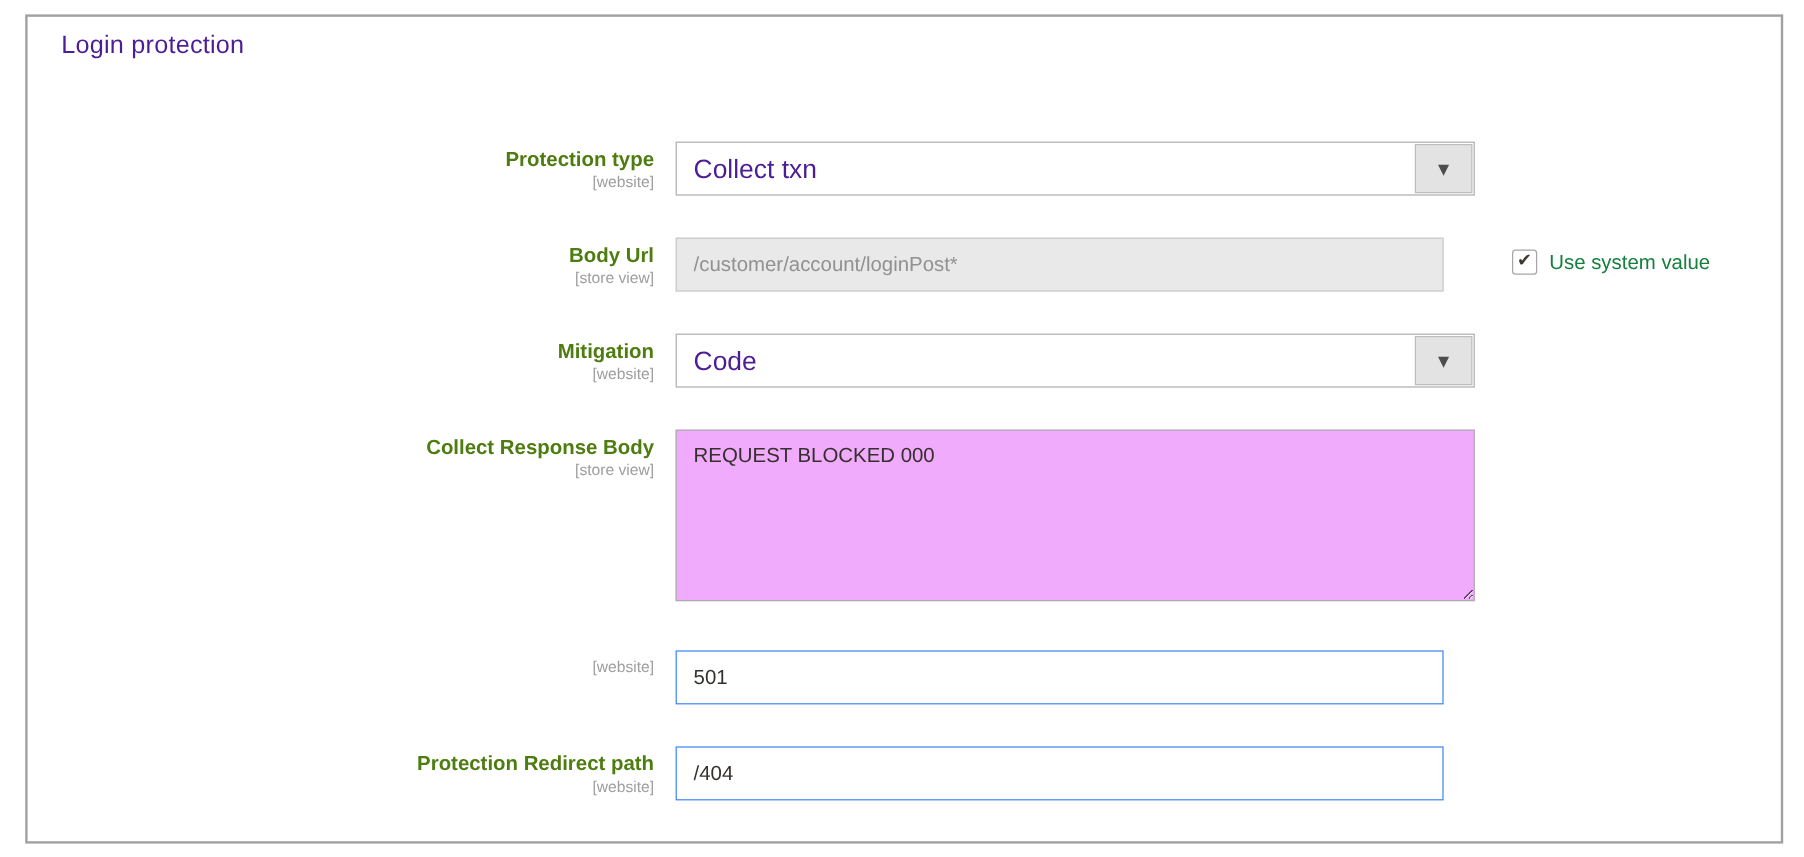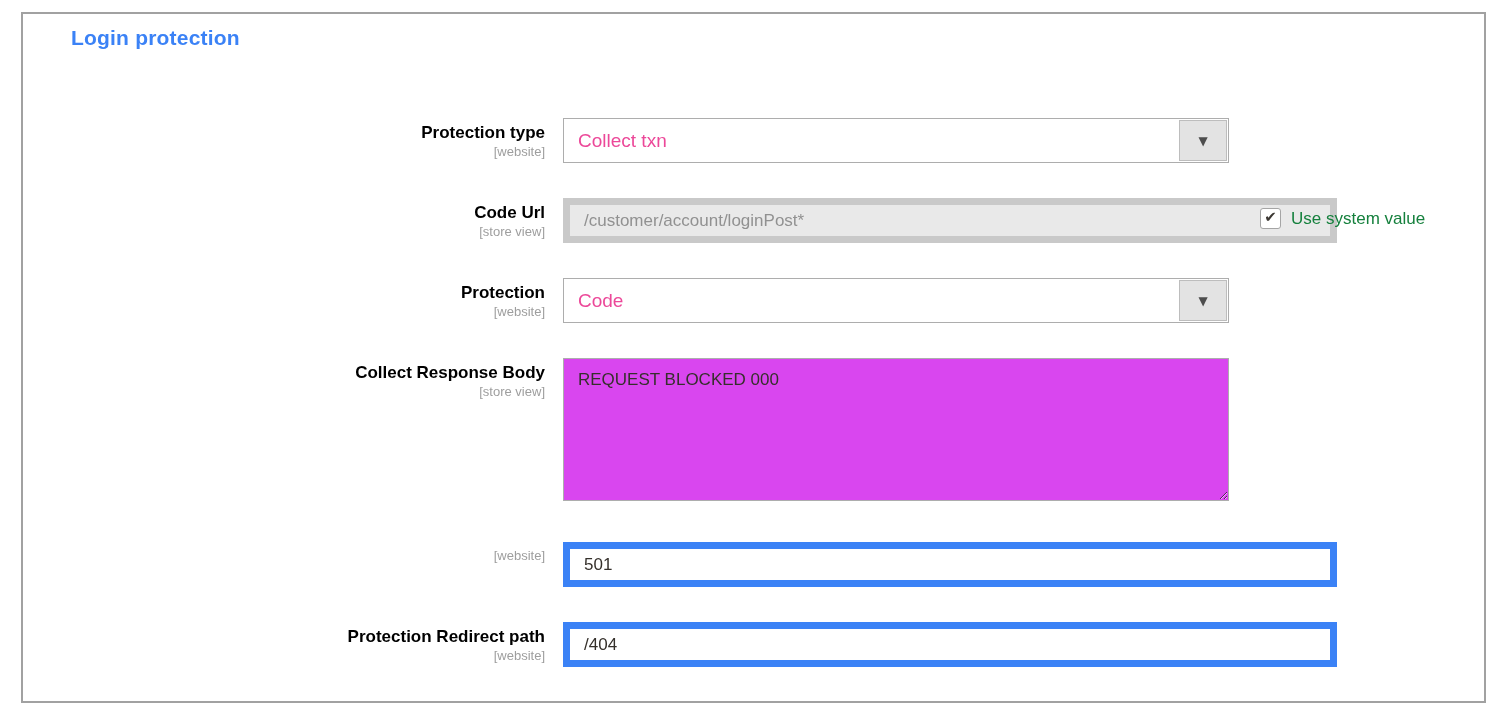--- a/index.html
+++ b/index.html
@@ -14,37 +14,36 @@
     position: absolute;
     left: 21px; top: 12px;
     width: 1465px; height: 691px;
     border: 2px solid #a1a1a1;
     background: #ffffff;
   }
   .panel-title {
     position: absolute;
     left: 51px; top: 26px;
     font-size: 21px;
-    font-weight: 700;
-    color: #3b82f6;
+    font-weight: 400;
+    color: #4c1d95;
     letter-spacing: 0.2px;
-    margin-left: 20px;
   }
   .row { position: absolute; left: 0; width: 1503px; }
   .label-col {
     position: absolute;
     left: 0; top: 5px;
     width: 545px;
     text-align: right;
   }
   .field-label {
     display: block;
     font-size: 17px;
     font-weight: 700;
-    color: #000000;
+    color: #4d7c0f;
     line-height: 20px;
   }
   .field-scope {
     display: block;
     font-size: 13px;
     color: #9e9e9e;
     line-height: 17px;
     padding-left: 10px;
   }
   .control-col { position: absolute; left: 563px; top: 0; width: 666px; }
@@ -53,61 +52,61 @@
     position: relative;
     width: 666px; height: 45px;
     background: #ffffff;
     border: 1px solid #adadad;
     cursor: pointer;
   }
   .select-value {
     display: block;
     line-height: 43px;
     padding-left: 14px;
-    font-size: 19px;
-    color: #ec4899;
+    font-size: 22px;
+    color: #4c1d95;
     white-space: nowrap;
   }
   .select-arrow {
     position: absolute;
     top: 1px; right: 1px; bottom: 1px;
     width: 48px;
     background: #e3e3e3;
     border: 1px solid #bdbdbd;
     display: flex;
     align-items: center;
     justify-content: center;
   }
   .arrow-glyph {
     font-size: 12px;
     color: #4d4d4d;
     line-height: 1;
     font-family: "DejaVu Sans", sans-serif;
   }
   .text-input {
-    width: 774px; height: 45px;
-    border: 7px solid #3b82f6;
+    width: 640px; height: 45px;
+    border: 1px solid #3b82f6;
     background: #ffffff;
     padding: 0 14px;
     font-size: 17px;
     color: #35302b;
     font-family: "Liberation Sans", sans-serif;
     outline: none;
   }
   .text-input:disabled {
     background: #e9e9e9;
     border-color: #c9c9c9;
     color: #919191;
     -webkit-text-fill-color: #919191;
     opacity: 1;
   }
   .textarea-input {
     width: 666px; height: 143px;
     border: 1px solid #adadad;
-    background: #d946ef;
+    background: #f0abfc;
     padding: 10px 14px;
     font-size: 17px;
     color: #35302b;
     font-family: "Liberation Sans", sans-serif;
     line-height: 22px;
     resize: both;
     outline: none;
   }
   .usv-group {
     position: absolute;
@@ -157,37 +156,37 @@
       <span class="select-value">Collect txn</span>
       <span class="select-arrow">
         <span class="arrow-glyph">▼</span>
       </span>
     </div>
   </div>
 </div>
 
 <div class="row" style="top:198px">
   <div class="label-col">
-    <label class="field-label">Code Url</label>
+    <label class="field-label">Body Url</label>
     <span class="field-scope">[store view]</span>
   </div>
   <div class="control-col">
     <input type="text" class="text-input" disabled="" value="/customer/account/loginPost*" style="">
   </div>
   <div class="usv-group">
     <span class="checkbox">
       <span class="checkmark-glyph">✔</span>
     </span>
     <label class="usv-label">Use system value</label>
   </div>
 </div>
 
 <div class="row" style="top:278px">
   <div class="label-col">
-    <label class="field-label">Protection</label>
+    <label class="field-label">Mitigation</label>
     <span class="field-scope">[website]</span>
   </div>
   <div class="control-col">
     <div class="select-box">
       <span class="select-value">Code</span>
       <span class="select-arrow">
         <span class="arrow-glyph">▼</span>
       </span>
     </div>
   </div>

